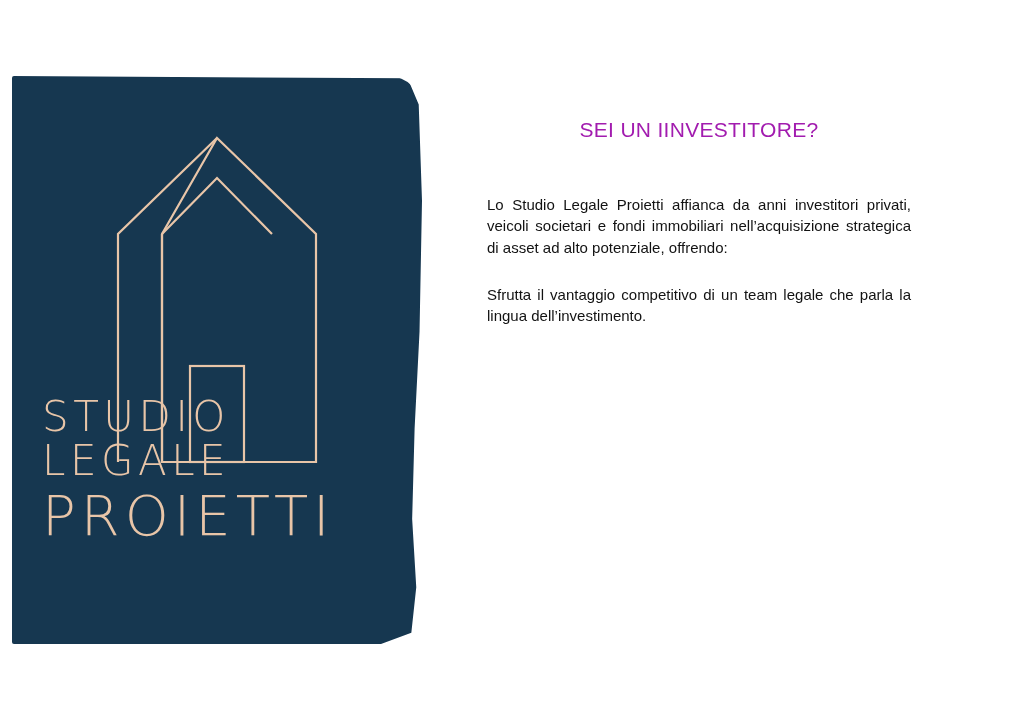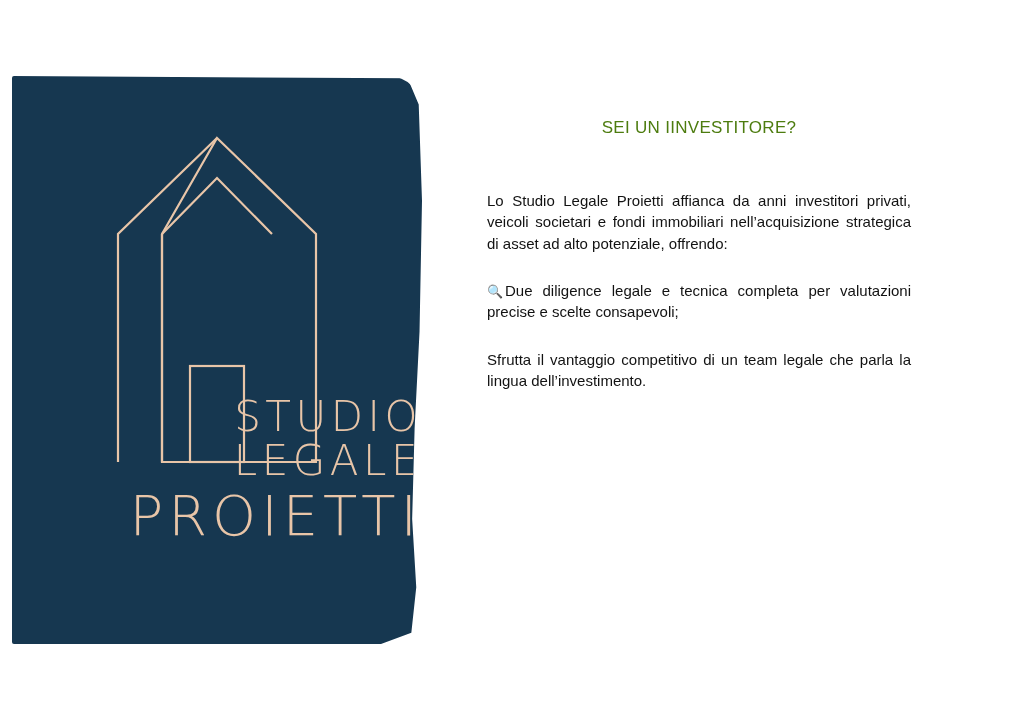--- a/index.html
+++ b/index.html
@@ -49,21 +49,21 @@
   }
   .logo-mark svg {
     display: block;
   }
 
   .logo-text {
     position: absolute;
     left: 0;
     right: 0;
     bottom: 98px;
-    text-align: right;
+    text-align: left;
     color: #e8c5a8;
     font-family: "DejaVu Sans", sans-serif;
     font-weight: 300;
     margin-left: 30px;
   }
   .logo-line1 {
     display: block;
     font-size: 42px;
     letter-spacing: 4.5px;
     line-height: 1.06;
@@ -78,26 +78,26 @@
 
   
   .content {
     position: absolute;
     left: 487px;
     top: 118px;
     width: 424px;
   }
 
   .headline {
-    font-size: 17px;
+    font-size: 21px;
     font-weight: 400;
     letter-spacing: 0.3px;
     text-align: center;
     margin: 0 0 52px 0;
-    color: #4d7c0f;
+    color: #a21caf;
   }
 
   .para {
     font-size: 15px;
     line-height: 1.42;
     text-align: justify;
     text-justify: inter-word;
     margin: 0 0 26px 0;
     color: #121212;
   }
@@ -143,23 +143,20 @@
       <span class="logo-line2">PROIETTI</span>
     </div>
   </div>
 
   <div class="content">
 
     <h1 class="headline">SEI UN IINVESTITORE?</h1>
 
     <p class="para">Lo Studio Legale Proietti affianca da anni investitori privati, veicoli societari e fondi immobiliari nell’acquisizione strategica di asset ad alto potenziale, offrendo:</p>
 
-    <p class="para">
-      <span class="bullet-icon icon-mag">🔍</span><span>Due diligence legale e tecnica completa per valutazioni precise e scelte consapevoli;</span>
-    </p>
 
 
 
 
     <p class="para">Sfrutta il vantaggio competitivo di un team legale che parla la lingua dell’investimento.</p>
   </div>
 
 </div>
 
 </body></html>

